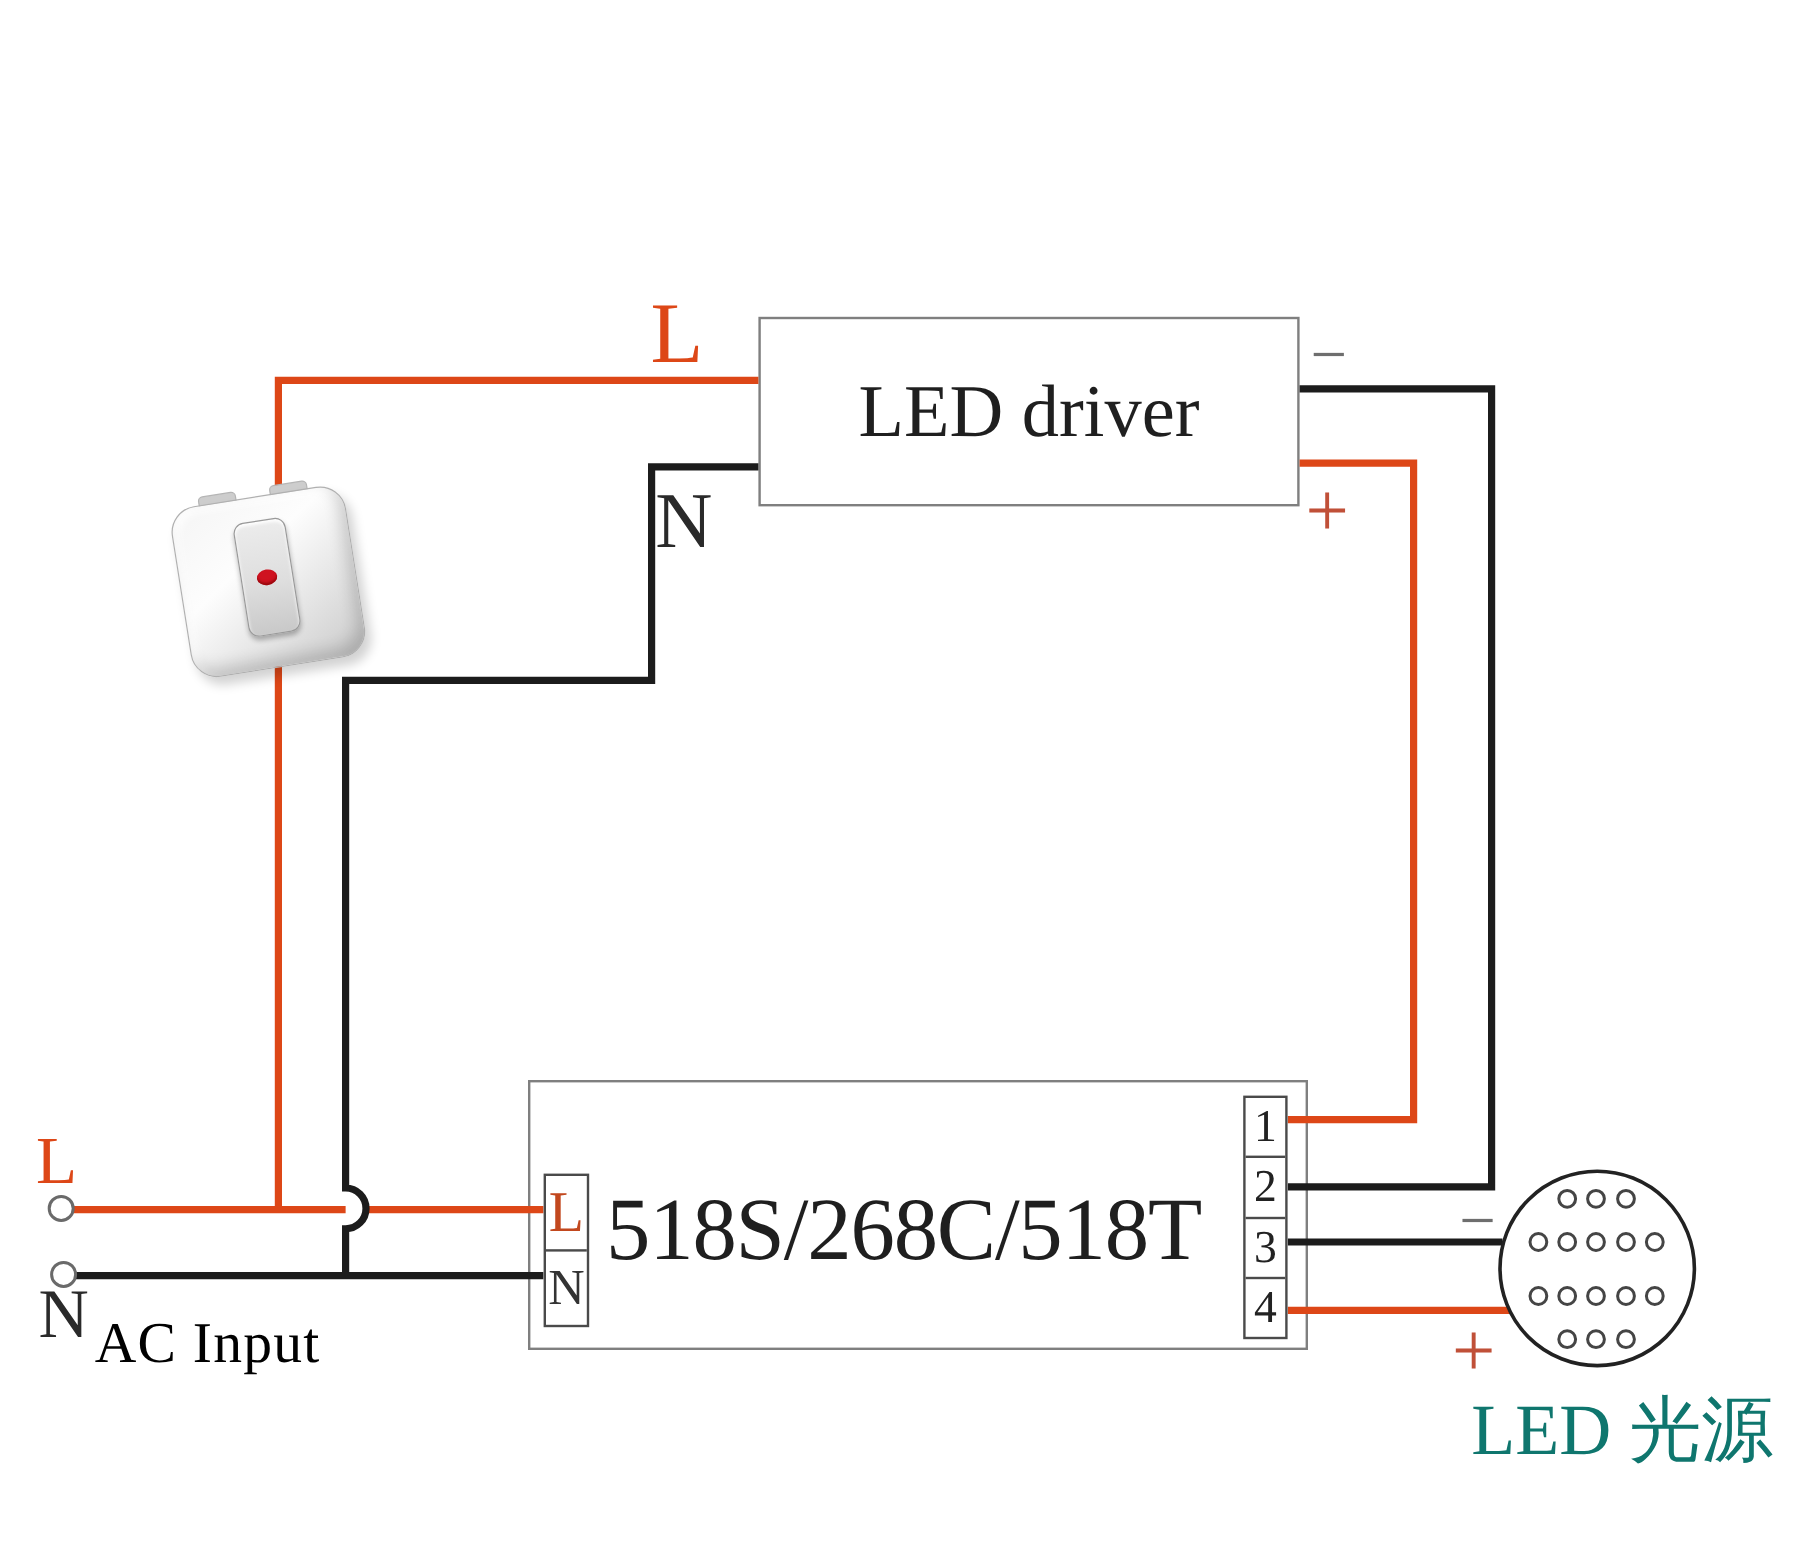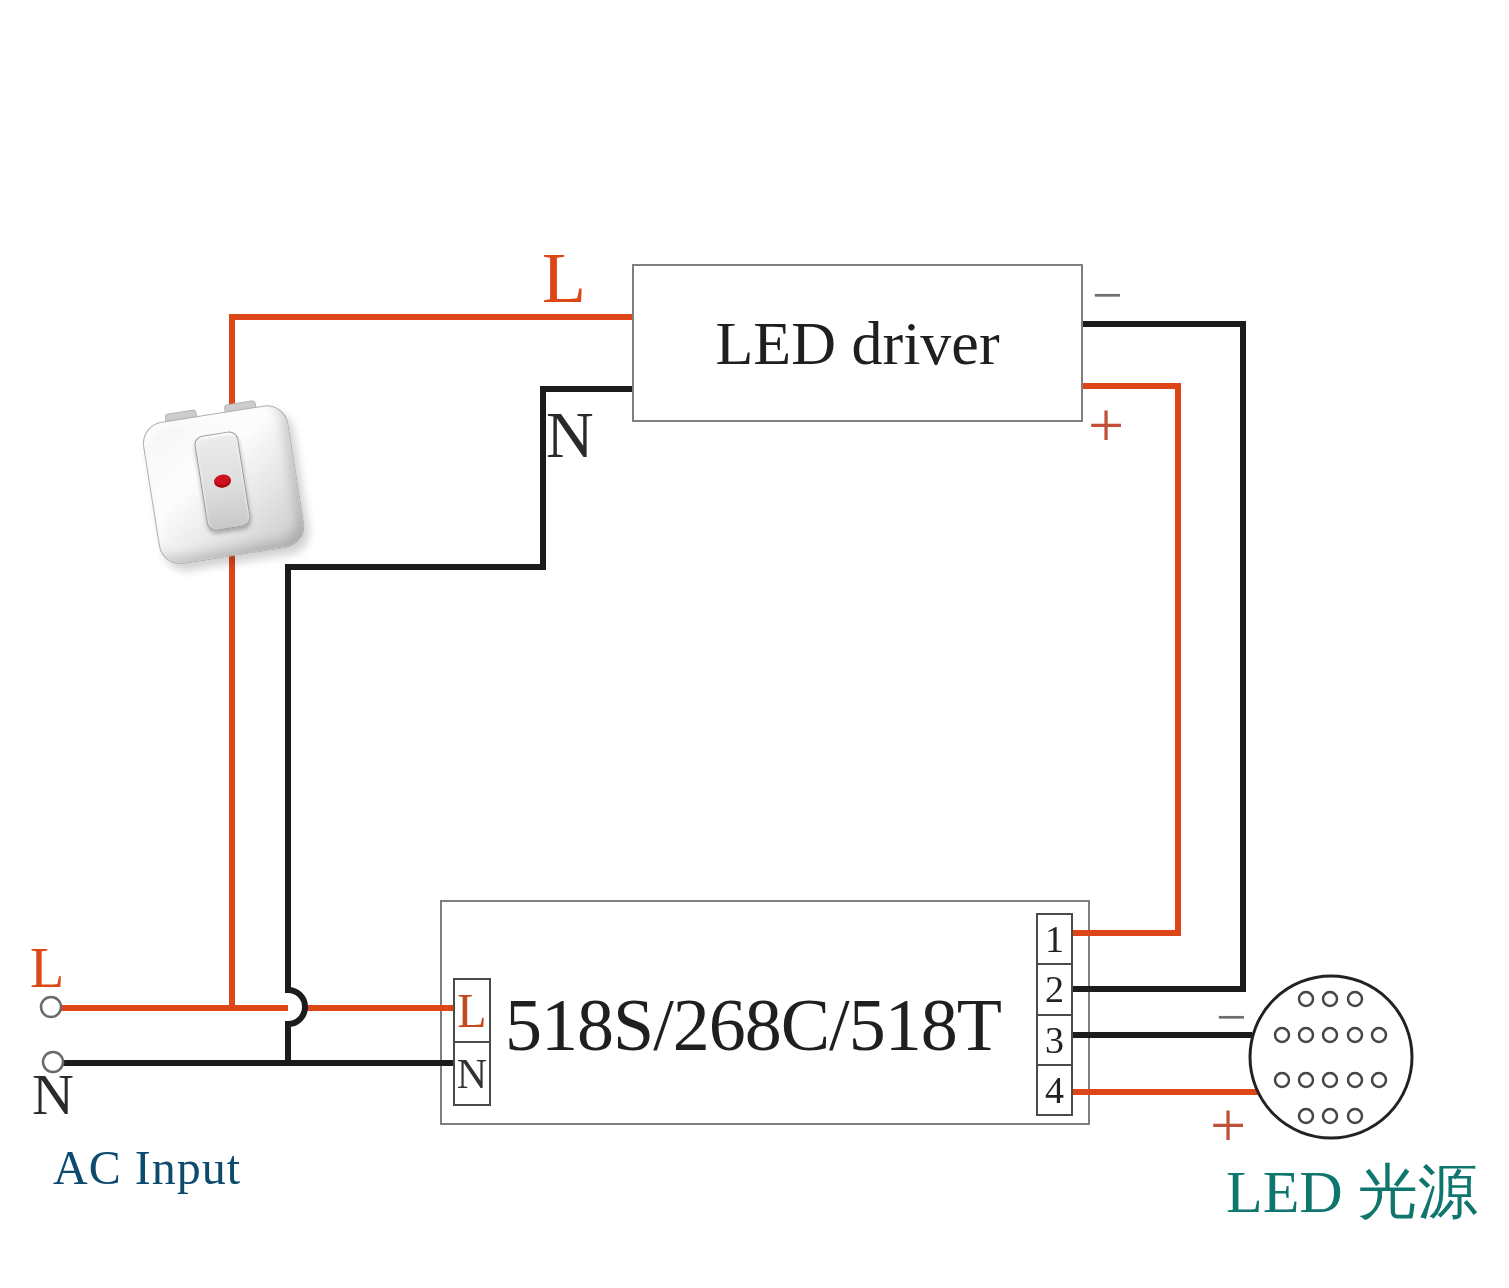--- a/index.html
+++ b/index.html
@@ -130,17 +130,17 @@
 
   <div class="abs label live-text" style="left:542px;top:242px;font-size:72px;">L</div>
   <div class="abs label neutral-text" style="left:546px;top:402px;font-size:66px;">N</div>
   <div class="abs label minus" style="left:1092px;top:268px;">−</div>
   <div class="abs label plus" style="left:1088px;top:394px;">+</div>
   <div class="abs label minus" style="left:1216px;top:990px;">−</div>
   <div class="abs label plus" style="left:1210px;top:1094px;">+</div>
 
   <div class="abs label live-text" style="left:30px;top:940px;font-size:56px;">L</div>
   <div class="abs label neutral-text" style="left:32px;top:1066px;font-size:58px;">N</div>
-  <div class="abs label" style="left:53px;top:1096px;font-size:48px;letter-spacing:1px;color:#0c4a6e;margin-top:48px;">AC Input</div>
+  <div class="abs label" style="left:79px;top:1096px;font-size:48px;letter-spacing:1px;color:#000000;">AC Input</div>
 
   <div class="abs label" style="left:1226px;top:1162px;font-size:60px;color:#0f766e;">LED 光源</div>
 
 </div>
 
 </body></html>

